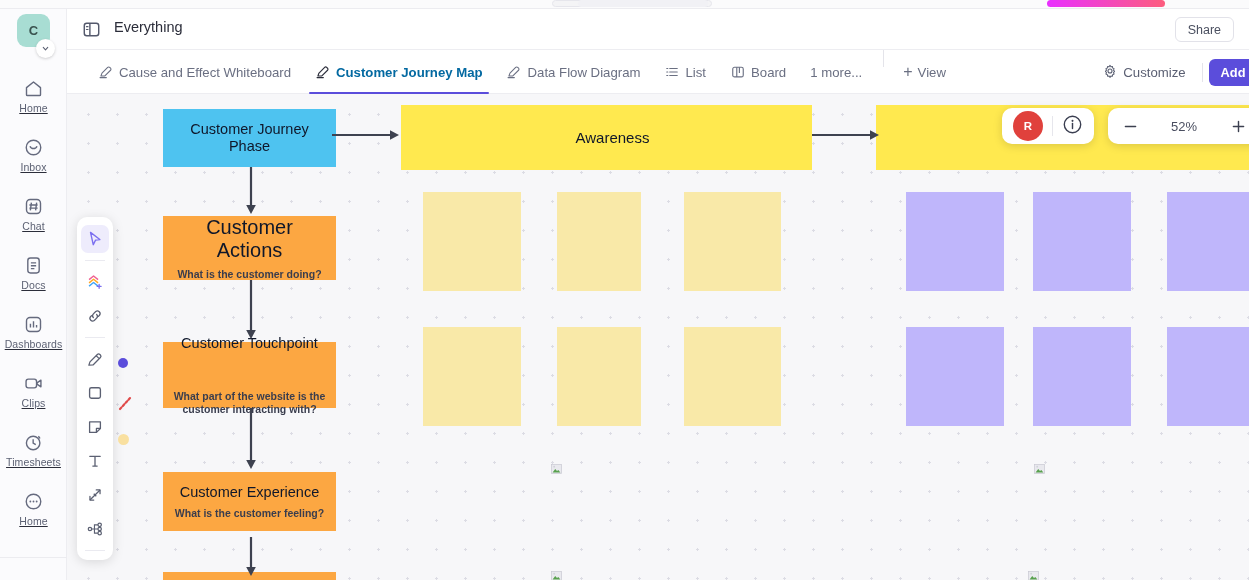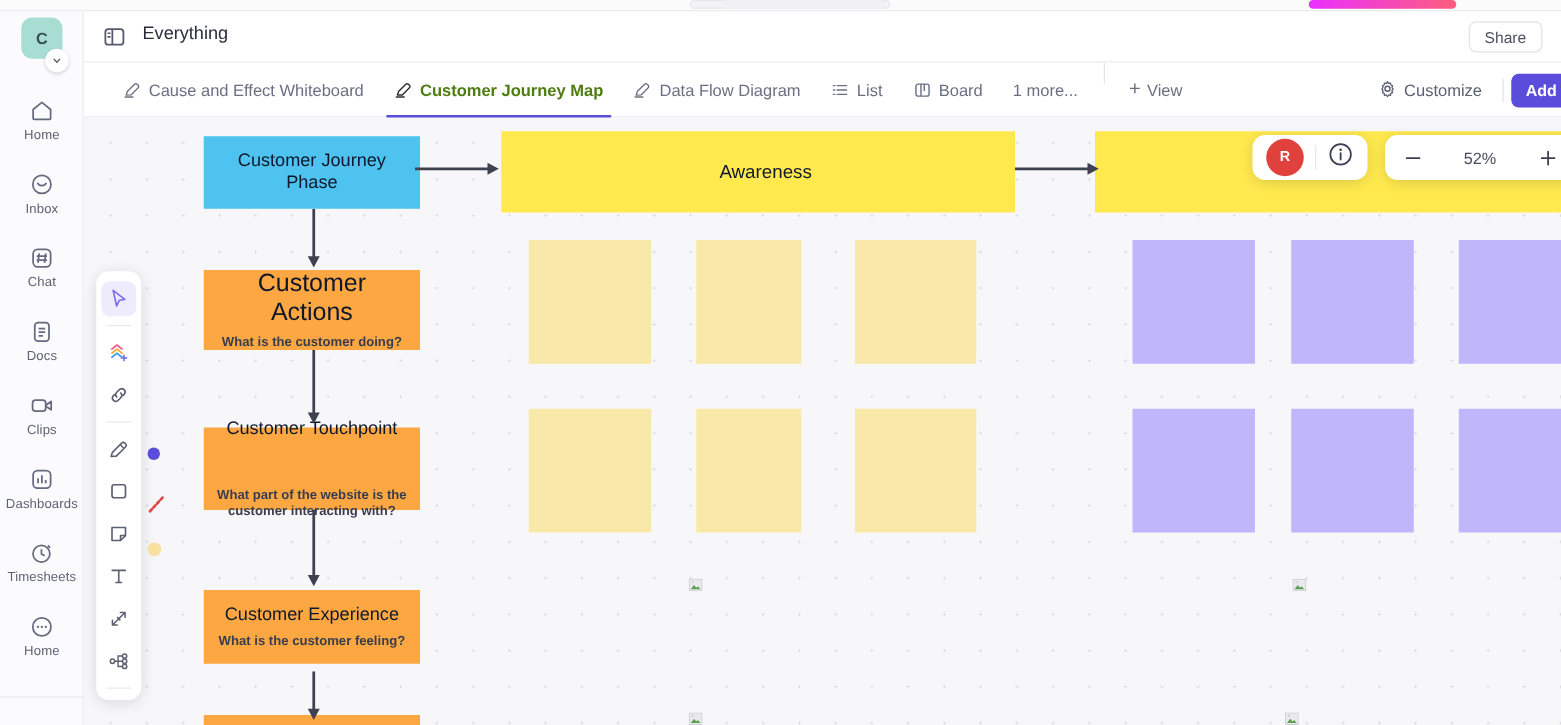--- a/index.html
+++ b/index.html
@@ -25,21 +25,21 @@
   
   .rail { position:absolute; left:0; top:9px; width:67px; height:571px;
           background:#fbfbfd; border-right:1px solid #ededf1; z-index:40; }
   .ws-avatar { position:absolute; left:17px; top:5px; width:33px; height:33px;
           background:#a8ddd3; border-radius:9px; color:#39524e; font-size:13px;
           font-weight:600; display:flex; align-items:center; justify-content:center; }
   .ws-caret { position:absolute; left:36px; top:30px; width:19px; height:19px; background:#fff;
           border-radius:50%; box-shadow:0 1px 3px rgba(0,0,0,.18);
           display:flex; align-items:center; justify-content:center; }
   .ws-caret svg { width:9px; height:9px; }
-  .rail-items { position:absolute; top:57px; left:0; width:67px; }
+  .rail-items { position:absolute; top:57px; left:0; width:67px;text-decoration:underline; }
   .rail-item { width:67px; height:59px; display:flex; flex-direction:column;
           align-items:center; justify-content:center; cursor:pointer; gap:3px; }
   .rail-item .ic { width:22px; height:22px; display:flex; align-items:center; justify-content:center; }
   .rail-item .ic svg { width:21px; height:21px; stroke:#656a7e; fill:none; stroke-width:1.6; }
   .rail-item .lb { font-size:10.5px; color:#5d6274; letter-spacing:.1px; white-space:nowrap; }
   .rail-divider { position:absolute; left:0; top:548px; width:67px; height:1px; background:#ececf0; }
 
   
   .header { position:absolute; left:67px; top:9px; width:1182px; height:41px;
             background:#fff; border-bottom:1px solid #ededf1; z-index:35; }
@@ -50,21 +50,21 @@
             border:1px solid #e2e2e9; border-radius:6px; background:#fff;
             font-size:12.5px; color:#4b5060; display:flex; align-items:center; cursor:pointer;
             font-family:"Liberation Sans", sans-serif; }
 
   
   .tabbar { position:absolute; left:67px; top:50px; width:1182px; height:44px;
             background:#fff; border-bottom:1px solid #ededf1; z-index:34; }
   .tabs { position:absolute; left:19px; top:0; height:44px; display:flex; align-items:flex-start; gap:0px; }
   .tab { height:44px; display:flex; align-items:center; gap:6px; padding:0 12px;
          font-size:13.2px; color:#6a6f82; cursor:pointer; position:relative; white-space:nowrap; }
-  .tab.active { color:#4d7c0f; font-weight:600; }
+  .tab.active { color:#0369a1; font-weight:600; }
   .tab.active::after { content:""; position:absolute; left:6px; right:6px; bottom:0;
          height:2.5px; background:#5b4ddb; border-radius:2px; }
   .tab .tic { width:15px; height:15px; display:flex; align-items:center; justify-content:center; }
   .tab .tic svg { width:14px; height:14px; }
   .tab-sep { width:1px; height:17px; background:#e4e4ea; margin:0 9px; }
   .addview { height:44px; display:flex; align-items:center; gap:5px; padding:0 10px;
          font-size:13.2px; color:#6a6f82; cursor:pointer; }
   .tb-right { position:absolute; right:0px; top:0; height:44px; display:flex; align-items:center; }
   .customize { display:flex; align-items:center; gap:6px; font-size:13.2px; color:#5a5f72;
          cursor:pointer; padding:0 10px; }
@@ -163,34 +163,34 @@
           <svg viewBox="0 0 24 24">
               <rect x="5.5" y="3.5" width="13" height="17" rx="3"></rect>
               <path d="M9 9 H15 M9 12.3 H15 M9 15.6 H13"></path>
             </svg>
         </span>
         <span class="lb">Docs</span>
       </div>
       <div class="rail-item">
         <span class="ic">
           <svg viewBox="0 0 24 24">
+              <rect x="4" y="4" width="16" height="16" rx="4"></rect>
+              <path d="M8.5 15.5 V11 M12 15.5 V8.3 M15.5 15.5 V12.6"></path>
+            </svg>
+        </span>
+        <span class="lb">Dashboards</span>
+      </div>
+      <div class="rail-item">
+        <span class="ic">
+          <svg viewBox="0 0 24 24">
               <rect x="3.5" y="7" width="12" height="10" rx="2.6"></rect>
               <path d="M16 11.2 L20.5 8.2 V15.8 L16 12.8 Z" stroke-linejoin="round"></path>
             </svg>
         </span>
         <span class="lb">Clips</span>
-      </div>
-      <div class="rail-item">
-        <span class="ic">
-          <svg viewBox="0 0 24 24">
-              <rect x="4" y="4" width="16" height="16" rx="4"></rect>
-              <path d="M8.5 15.5 V11 M12 15.5 V8.3 M15.5 15.5 V12.6"></path>
-            </svg>
-        </span>
-        <span class="lb">Dashboards</span>
       </div>
       <div class="rail-item">
         <span class="ic">
           <svg viewBox="0 0 24 24">
               <circle cx="11.6" cy="12.6" r="7.7"></circle>
               <path d="M11.6 8.4 V12.7 L14.6 14.4"></path>
               <path d="M17.4 5 a4 4 0 0 1 1.9 2.4"></path>
             </svg>
         </span>
         <span class="lb">Timesheets</span>

